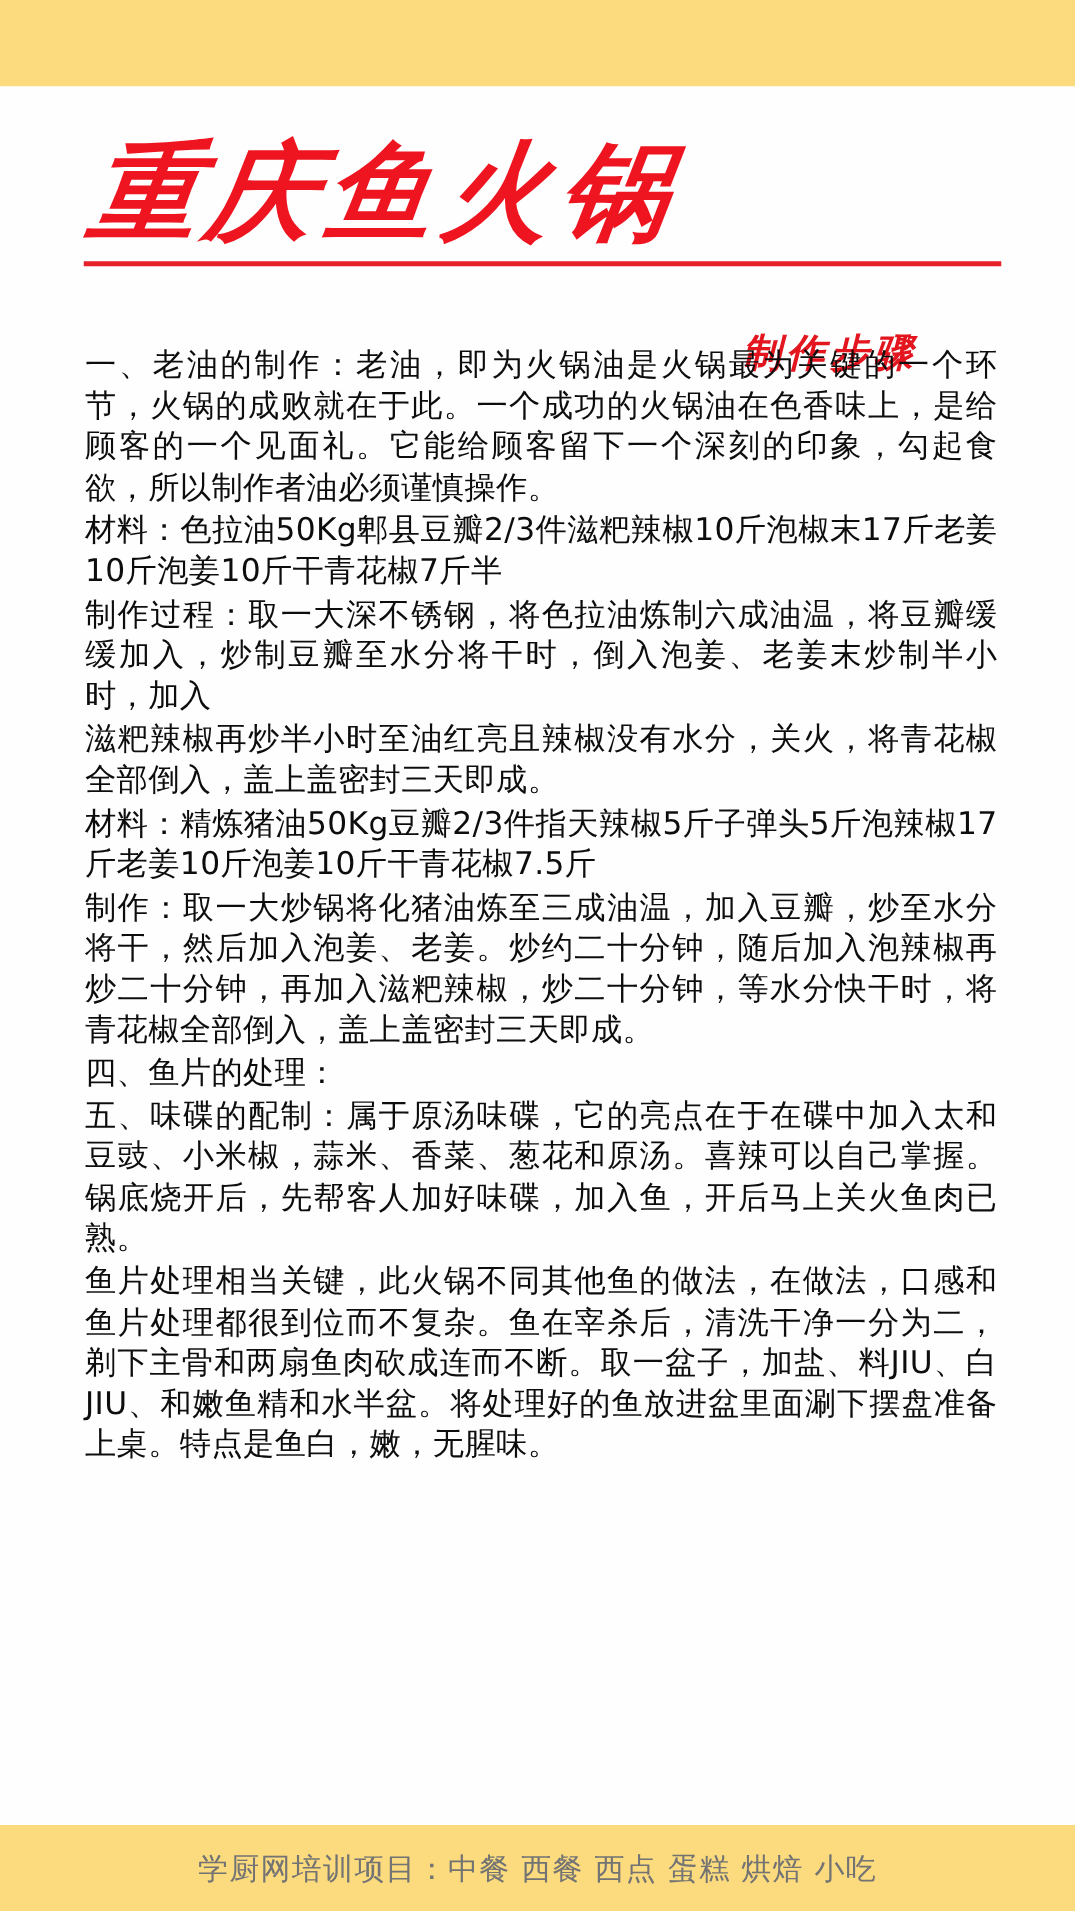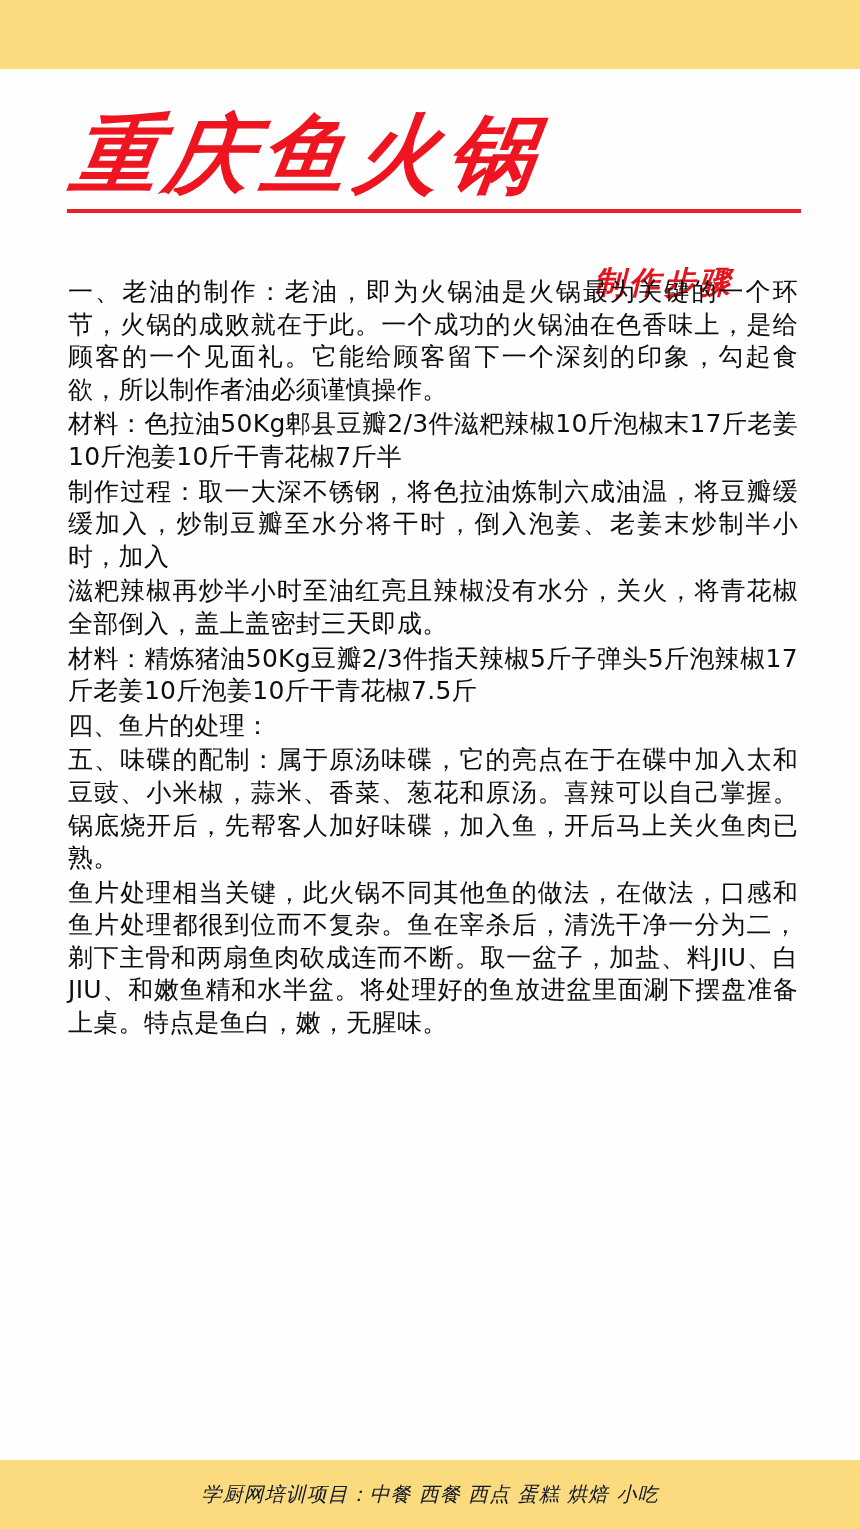--- a/index.html
+++ b/index.html
@@ -35,38 +35,39 @@
       letter-spacing: 0.3px; text-align: justify;
     }
     .para { margin: 0 0 0 0; }
     .para + .para { margin-top: 2px; }
     .footer-band {
       position: absolute; left: 0; top: 1460px; width: 860px; height: 69px;
       background: #fbdb7e;
       display: flex; align-items: center; justify-content: center;
     }
     .footer-text {
-      font-size: 20px; color: #0f172a; letter-spacing: 1px; font-style: italic;
+      font-size: 24px; color: #737373; letter-spacing: 1px;
     }
   </style>
 </head>
 <body>
 
 <div class="top-band"></div>
 
 <div class="title">重庆鱼火锅</div>
 <div class="title-rule"></div>
 <div class="subtitle">制作步骤</div>
 
 <div class="content">
   <p class="para">一、老油的制作：老油，即为火锅油是火锅最为关键的一个环节，火锅的成败就在于此。一个成功的火锅油在色香味上，是给顾客的一个见面礼。它能给顾客留下一个深刻的印象，勾起食欲，所以制作者油必须谨慎操作。</p>
   <p class="para">材料：色拉油50Kg郫县豆瓣2/3件滋粑辣椒10斤泡椒末17斤老姜10斤泡姜10斤干青花椒7斤半</p>
   <p class="para">制作过程：取一大深不锈钢，将色拉油炼制六成油温，将豆瓣缓缓加入，炒制豆瓣至水分将干时，倒入泡姜、老姜末炒制半小时，加入</p>
   <p class="para">滋粑辣椒再炒半小时至油红亮且辣椒没有水分，关火，将青花椒全部倒入，盖上盖密封三天即成。</p>
   <p class="para">材料：精炼猪油50Kg豆瓣2/3件指天辣椒5斤子弹头5斤泡辣椒17斤老姜10斤泡姜10斤干青花椒7.5斤</p>
+  <p class="para">制作：取一大炒锅将化猪油炼至三成油温，加入豆瓣，炒至水分将干，然后加入泡姜、老姜。炒约二十分钟，随后加入泡辣椒再炒二十分钟，再加入滋粑辣椒，炒二十分钟，等水分快干时，将青花椒全部倒入，盖上盖密封三天即成。</p>
   <p class="para">四、鱼片的处理：</p>
   <p class="para">五、味碟的配制：属于原汤味碟，它的亮点在于在碟中加入太和豆豉、小米椒，蒜米、香菜、葱花和原汤。喜辣可以自己掌握。锅底烧开后，先帮客人加好味碟，加入鱼，开后马上关火鱼肉已熟。</p>
   <p class="para">鱼片处理相当关键，此火锅不同其他鱼的做法，在做法，口感和鱼片处理都很到位而不复杂。鱼在宰杀后，清洗干净一分为二，剃下主骨和两扇鱼肉砍成连而不断。取一盆子，加盐、料JIU、白JIU、和嫩鱼精和水半盆。将处理好的鱼放进盆里面涮下摆盘准备上桌。特点是鱼白，嫩，无腥味。</p>
 </div>
 
 <div class="footer-band">
   <span class="footer-text">学厨网培训项目：中餐 西餐 西点 蛋糕 烘焙 小吃</span>
 </div>
 
 </body></html>

